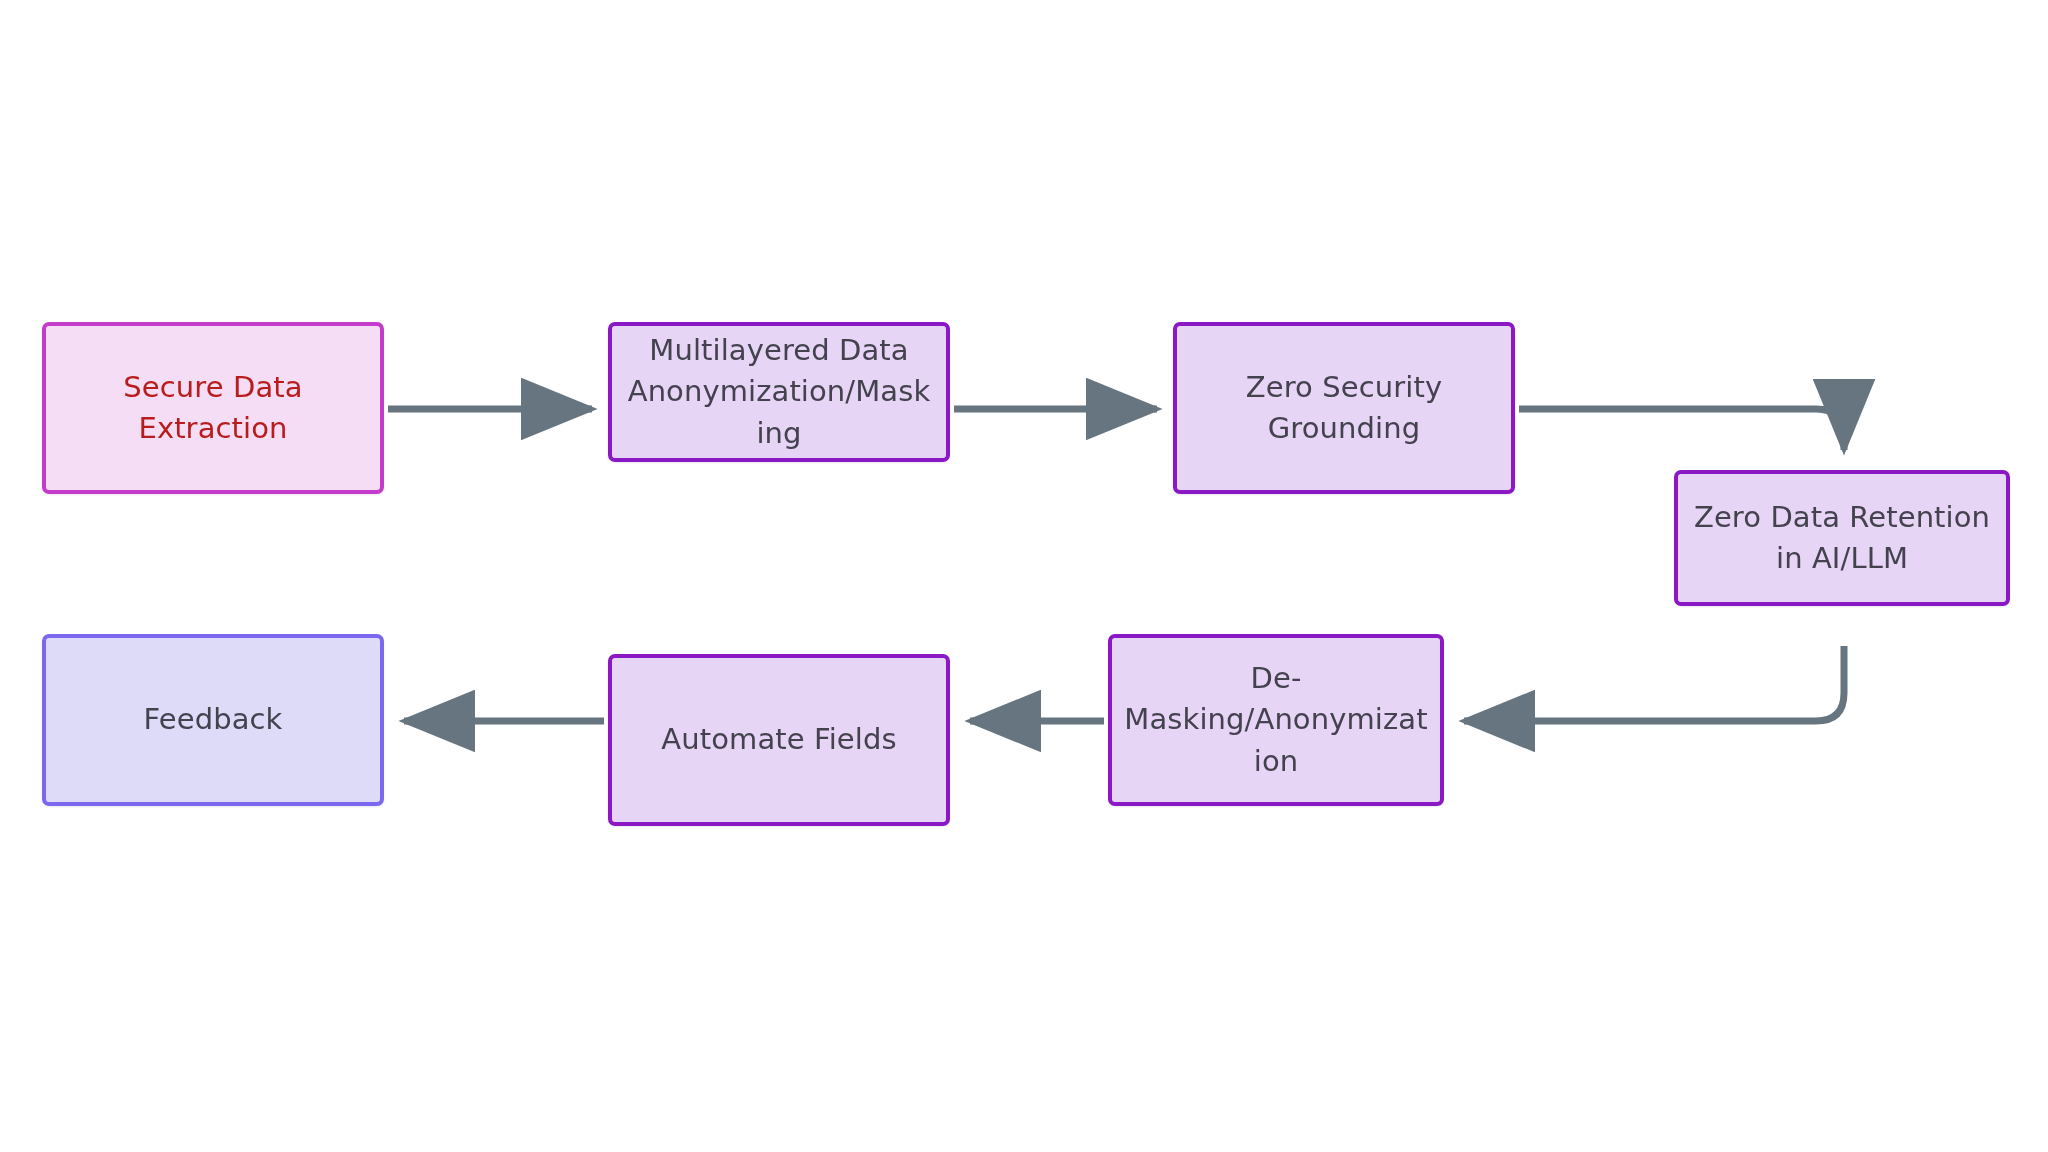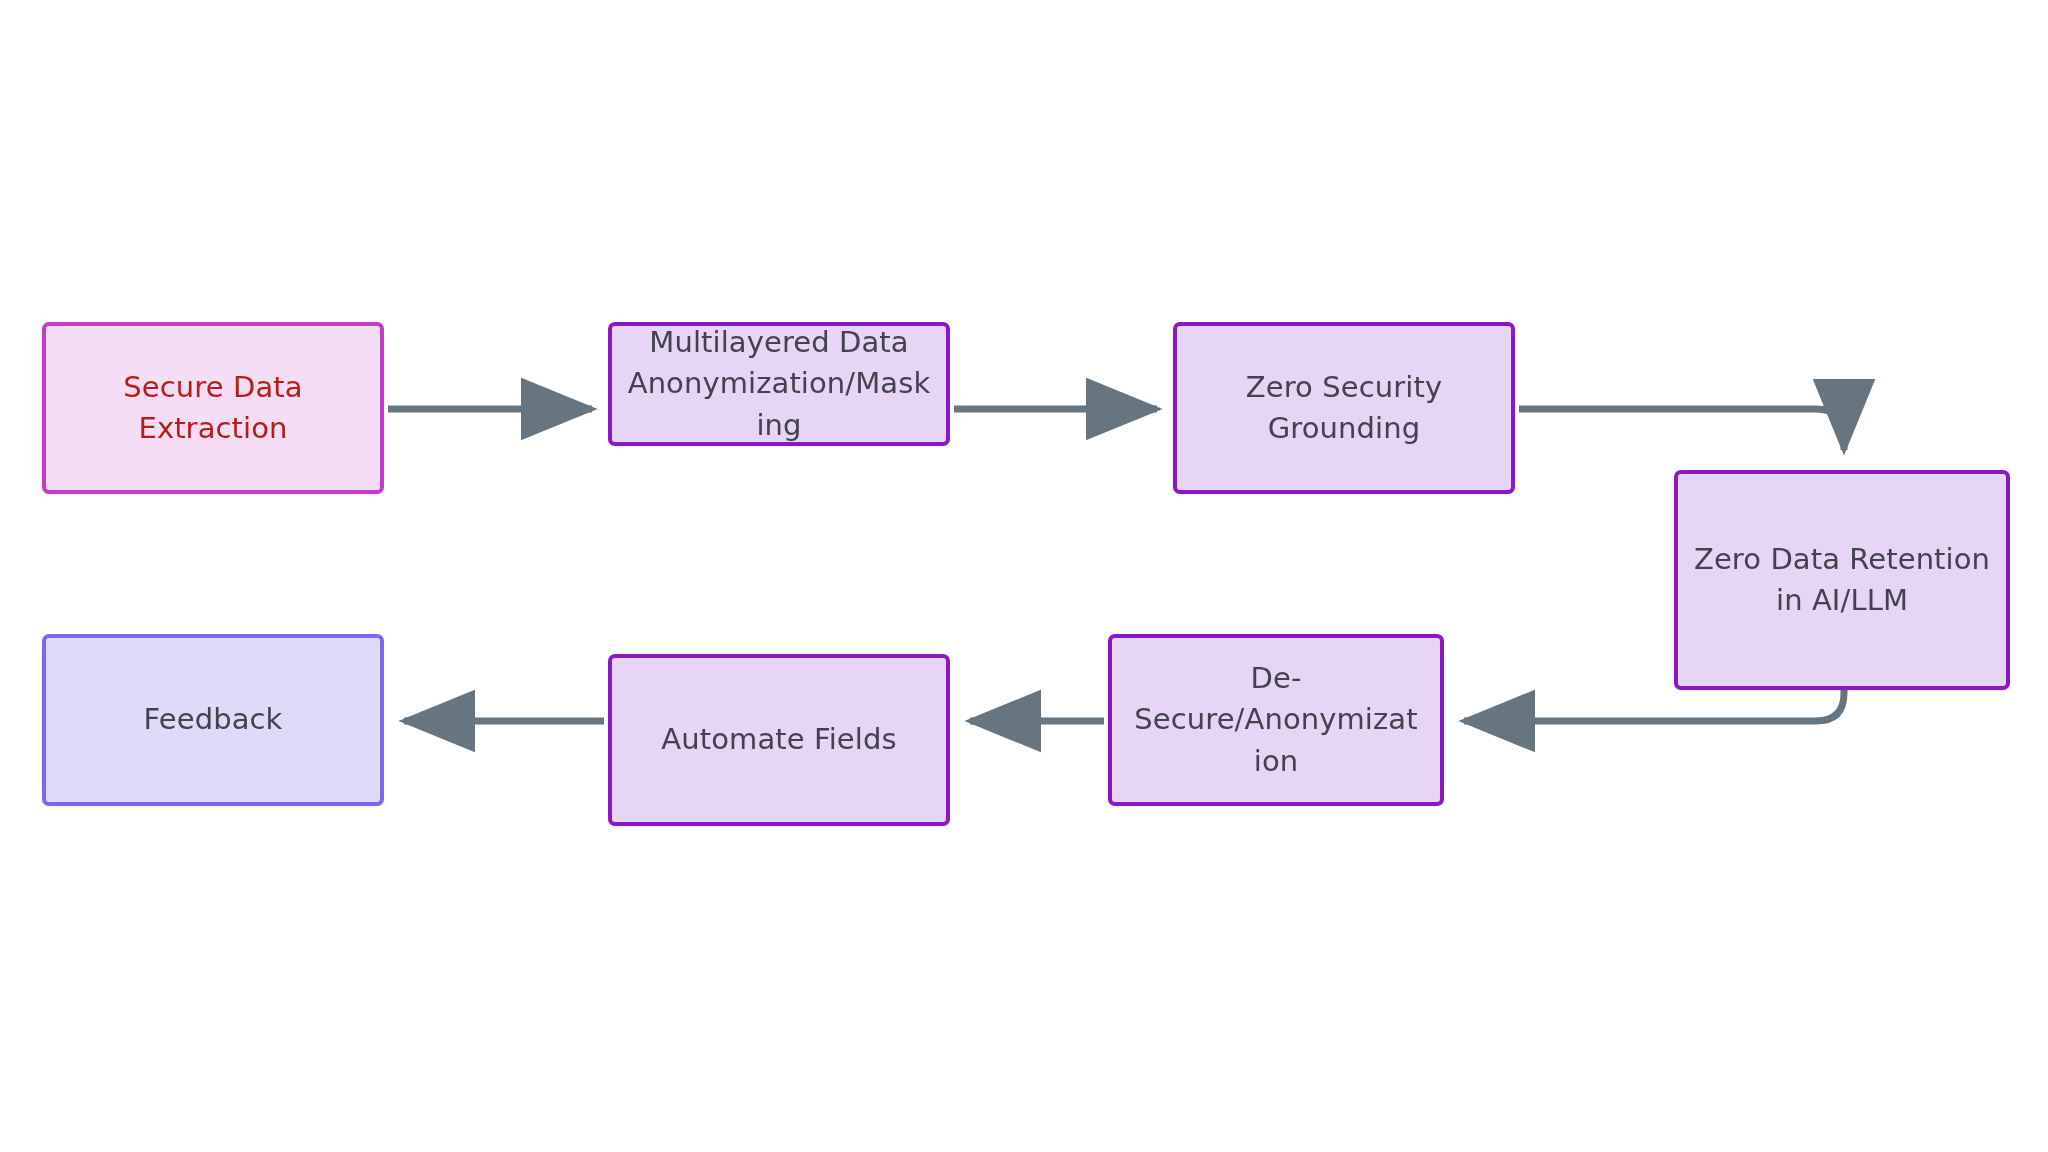--- a/index.html
+++ b/index.html
@@ -77,39 +77,39 @@
 
       <path d="M 604 721 L 404 721" marker-end="url(#arrowLeft)"></path>
     </g>
   </svg>
 
   <div class="node" style="left: 42px; top: 322px; width: 342px; height: 172px; background: rgb(245, 221, 245); border-color: rgb(195, 59, 201); color: #b91c1c;">
     <span class="label">Secure Data
 Extraction</span>
   </div>
 
-  <div class="node" style="left: 608px; top: 322px; width: 342px; height: 124px; background: rgb(230, 213, 245); border-color: rgb(138, 24, 196); color: rgb(67, 66, 78);">
+  <div class="node" style="left: 608px; top: 322px; width: 342px; height: 140px; background: rgb(230, 213, 245); border-color: rgb(138, 24, 196); color: rgb(67, 66, 78);">
     <span class="label">Multilayered Data
 Anonymization/Mask
 ing</span>
   </div>
 
   <div class="node" style="left: 1173px; top: 322px; width: 342px; height: 172px; background: rgb(230, 213, 245); border-color: rgb(138, 24, 196); color: rgb(67, 66, 78);">
     <span class="label">Zero Security
 Grounding</span>
   </div>
 
-  <div class="node" style="left: 1674px; top: 470px; width: 336px; height: 220px; background: rgb(230, 213, 245); border-color: rgb(138, 24, 196); color: rgb(67, 66, 78);">
+  <div class="node" style="left: 1674px; top: 470px; width: 336px; height: 136px; background: rgb(230, 213, 245); border-color: rgb(138, 24, 196); color: rgb(67, 66, 78);">
     <span class="label">Zero Data Retention
 in AI/LLM</span>
   </div>
 
   <div class="node" style="left: 1108px; top: 634px; width: 336px; height: 172px; background: rgb(230, 213, 245); border-color: rgb(138, 24, 196); color: rgb(67, 66, 78);">
     <span class="label">De-
-Secure/Anonymizat
+Masking/Anonymizat
 ion</span>
   </div>
 
   <div class="node" style="left: 608px; top: 634px; width: 342px; height: 172px; background: rgb(230, 213, 245); border-color: rgb(138, 24, 196); color: rgb(67, 66, 78); margin-top: 20px;">
     <span class="label">Automate Fields</span>
   </div>
 
   <div class="node" style="left: 42px; top: 634px; width: 342px; height: 172px; background: rgb(222, 219, 248); border-color: rgb(123, 104, 238); color: rgb(67, 66, 78);">
     <span class="label">Feedback</span>
   </div>

